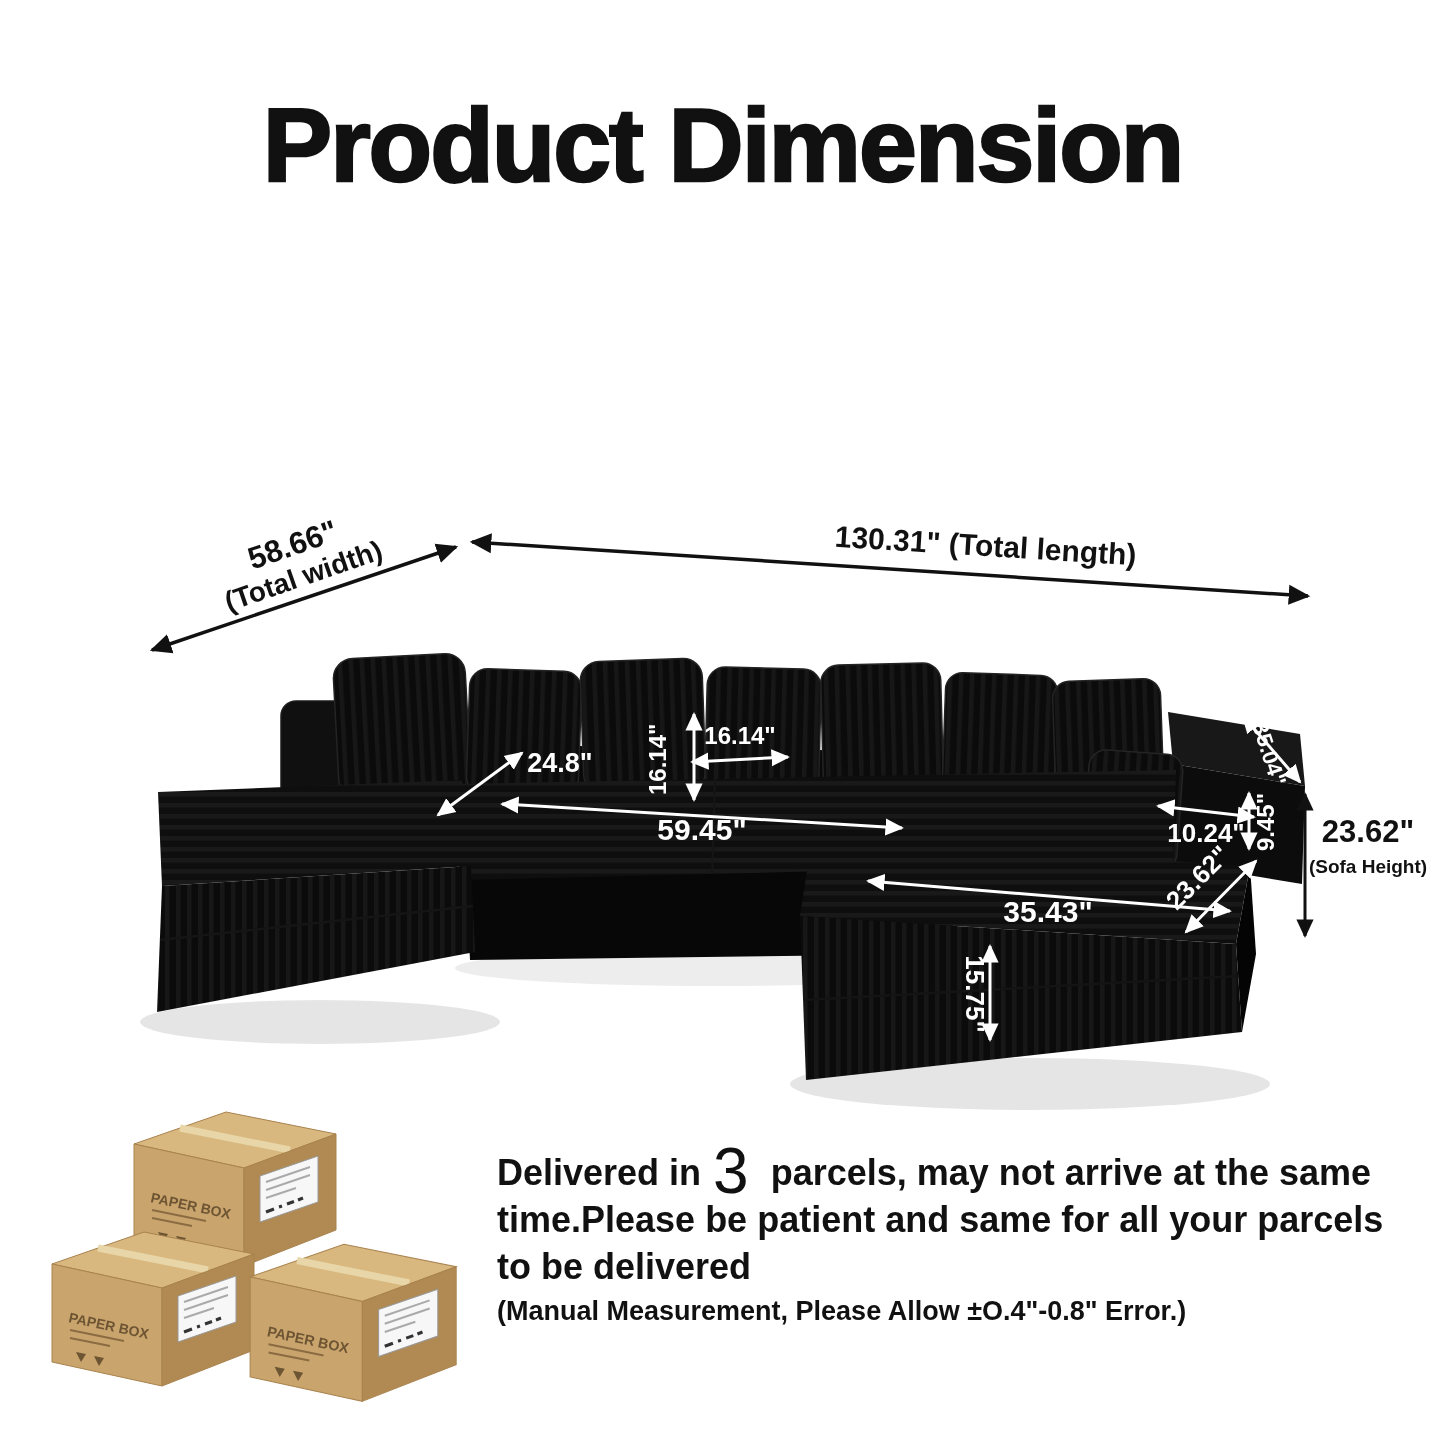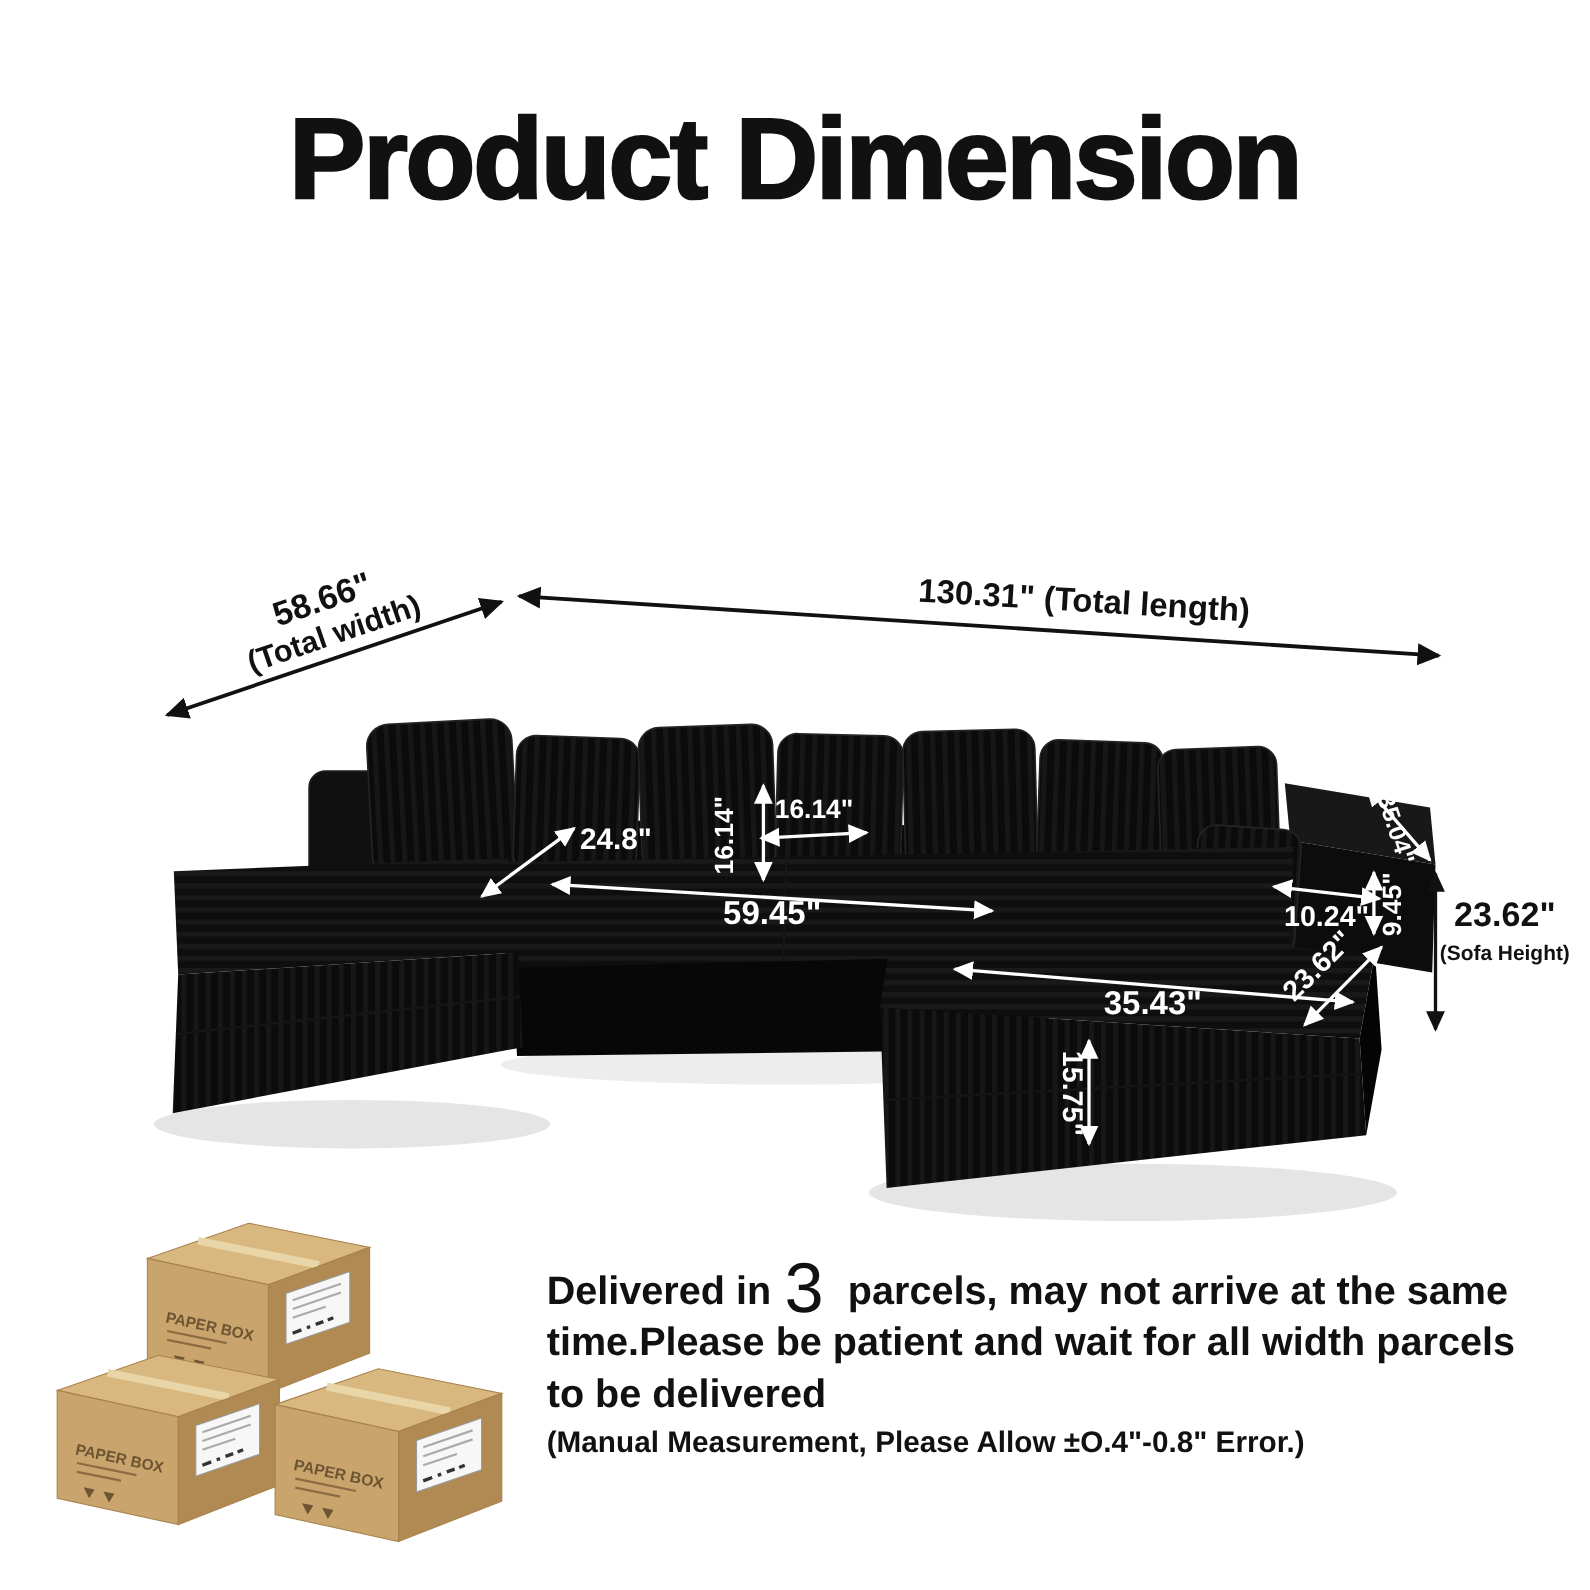--- a/index.html
+++ b/index.html
@@ -171,18 +171,18 @@
           <polygon points="132,78 190,58 190,104 132,124" fill="#f7f7f7" stroke="#999" stroke-width="1"></polygon>
           <path d="M138,84 l44,-15 M138,92 l44,-15 M138,100 l30,-10" stroke="#aaa" stroke-width="2" fill="none"></path>
           <path d="M138,114 l8,-3 m5,-2 l3,-1 m5,-2 l7,-2.5 m4,-1.5 l5,-2" stroke="#333" stroke-width="3" fill="none"></path>
         </g>
       </g>
     </g>
   </svg>
 
   <div class="delivery">
     <p class="delivery-main"><span>Delivered in</span><span class="parcel-count">3</span><span> parcels, may not arrive at the same
-time.Please be patient and wait for all width parcels
+time.Please be patient and same for all your parcels
 to be delivered</span></p>
     <p class="delivery-note">(Manual Measurement, Please Allow ±O.4"-0.8" Error.)</p>
   </div>
 
 </div>
 
 </body></html>

